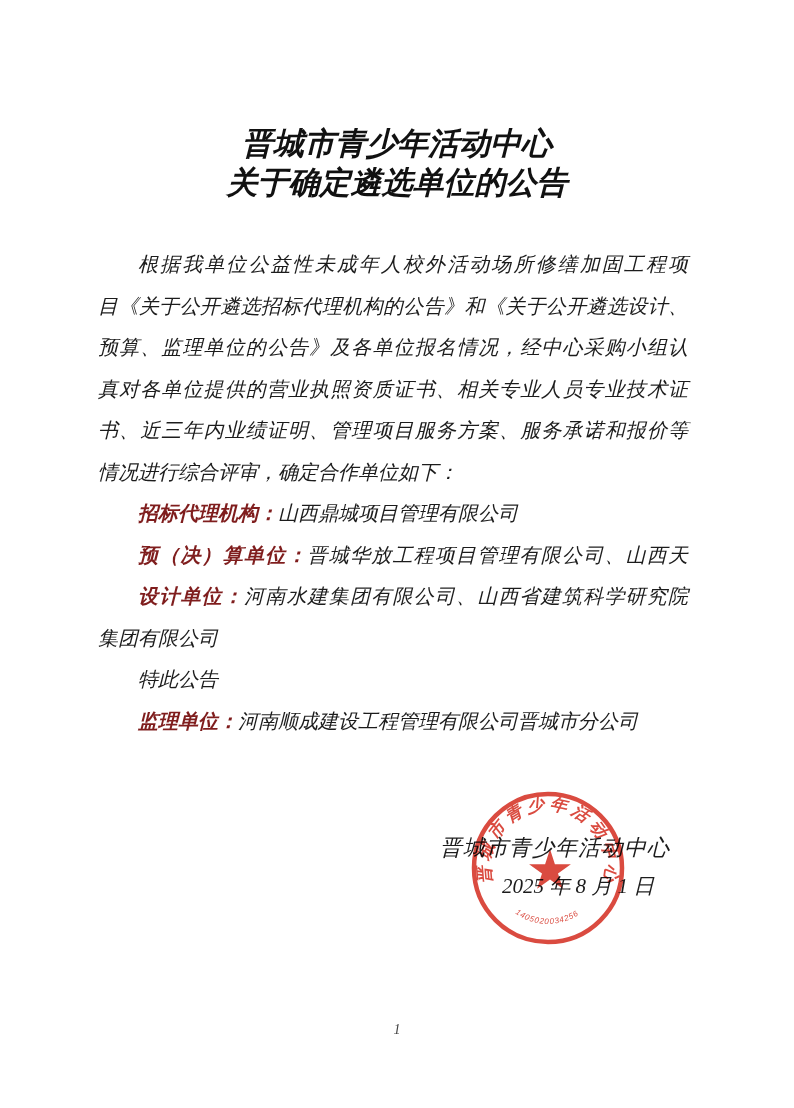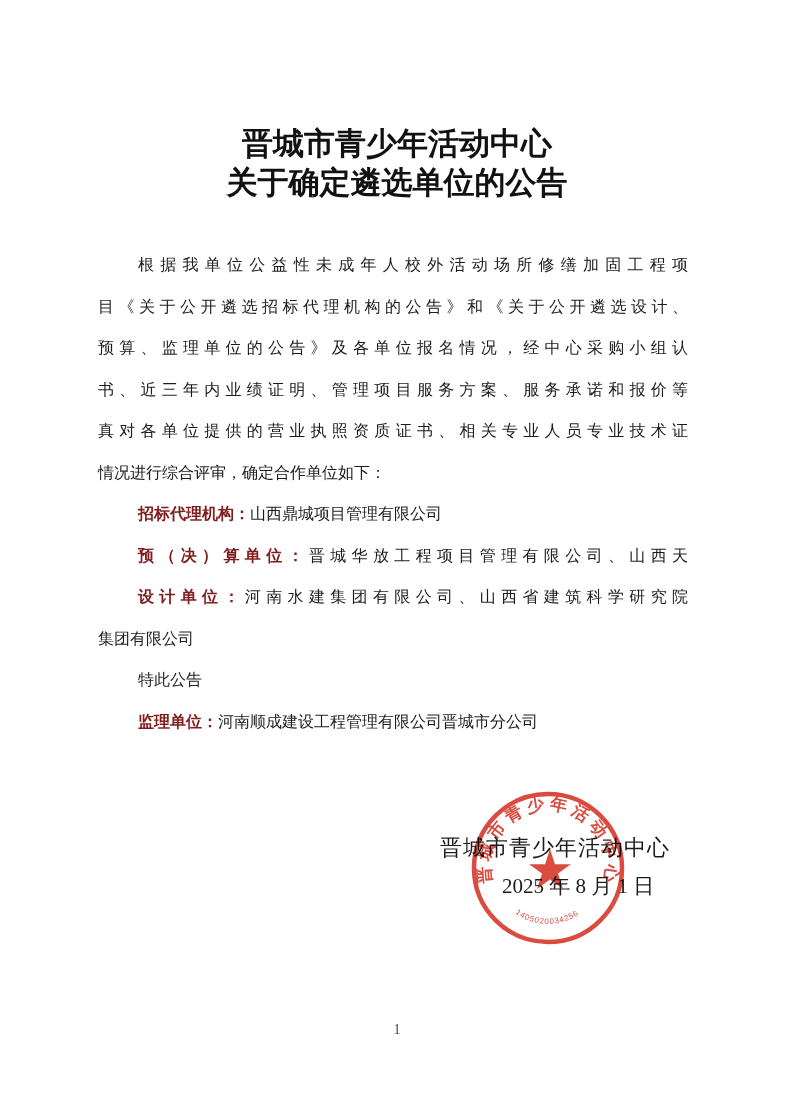--- a/index.html
+++ b/index.html
@@ -4,38 +4,39 @@
 <style>
   html, body { margin: 0; padding: 0; background: #ffffff; }
   .page {
     position: relative;
     width: 794px;
     height: 1108px;
     background: #ffffff;
     overflow: hidden;
     font-family: "Liberation Serif", serif;
     color: #1a1a1a;
+    font-style: italic;
   }
   .title-block {
     position: absolute;
     top: 124px;
     left: 0;
     width: 794px;
     text-align: center;
     font-size: 31px;
     line-height: 39px;
     font-weight: bold;
     color: #111;
   }
   .doc-body {
     position: absolute;
     left: 98px;
     top: 244px;
     width: 590px;
-    font-size: 16px;
+    font-size: 20px;
     color: #1c1c1c;
   }
   .line {
     height: 41.5px;
     line-height: 41.5px;
   }
   .line.indent { text-indent: 40px; }
   .line.justify {
     text-align: justify;
     text-align-last: justify;
@@ -90,22 +91,22 @@
 
   <div class="title-block">
     <div>晋城市青少年活动中心</div>
     <div>关于确定遴选单位的公告</div>
   </div>
 
   <div class="doc-body">
       <div class="line justify indent"><span>根据我单位公益性未成年人校外活动场所修缮加固工程项</span></div>
       <div class="line justify"><span>目《关于公开遴选招标代理机构的公告》和《关于公开遴选设计、</span></div>
       <div class="line justify"><span>预算、监理单位的公告》及各单位报名情况，经中心采购小组认</span></div>
+      <div class="line justify"><span>真对各单位提供的营业执照资质证书、相关专业人员专业技术证</span></div>
       <div class="line justify"><span>书、近三年内业绩证明、管理项目服务方案、服务承诺和报价等</span></div>
-      <div class="line justify"><span>真对各单位提供的营业执照资质证书、相关专业人员专业技术证</span></div>
       <div class="line"><span>情况进行综合评审，确定合作单位如下：</span></div>
       <div class="line indent"><span class="label">招标代理机构：</span><span>山西鼎城项目管理有限公司</span></div>
       <div class="line justify indent"><span class="label">预（决）算单位：</span><span>晋城华放工程项目管理有限公司、山西天</span></div>
       <div class="line justify indent"><span class="label">设计单位：</span><span>河南水建集团有限公司、山西省建筑科学研究院</span></div>
       <div class="line"><span>集团有限公司</span></div>
       <div class="line indent"><span>特此公告</span></div>
       <div class="line indent"><span class="label">监理单位：</span><span>河南顺成建设工程管理有限公司晋城市分公司</span></div>
     </div>
 
   <div class="sign-name">晋城市青少年活动中心</div>

